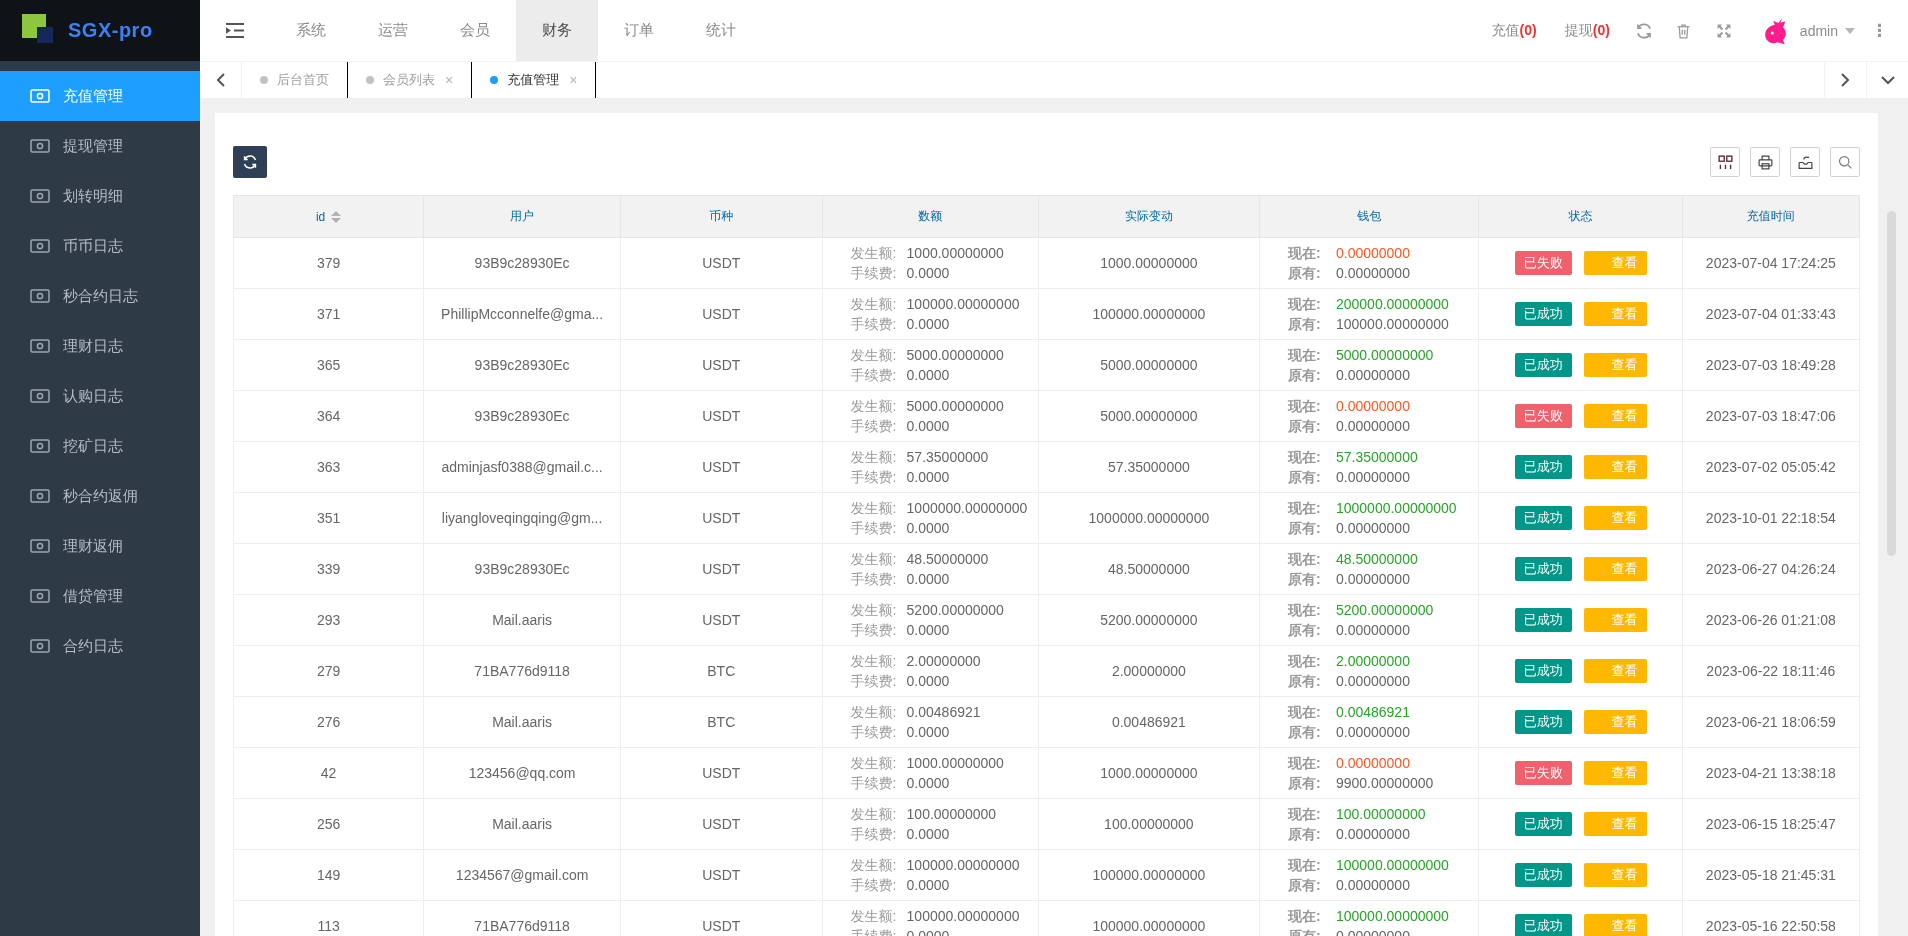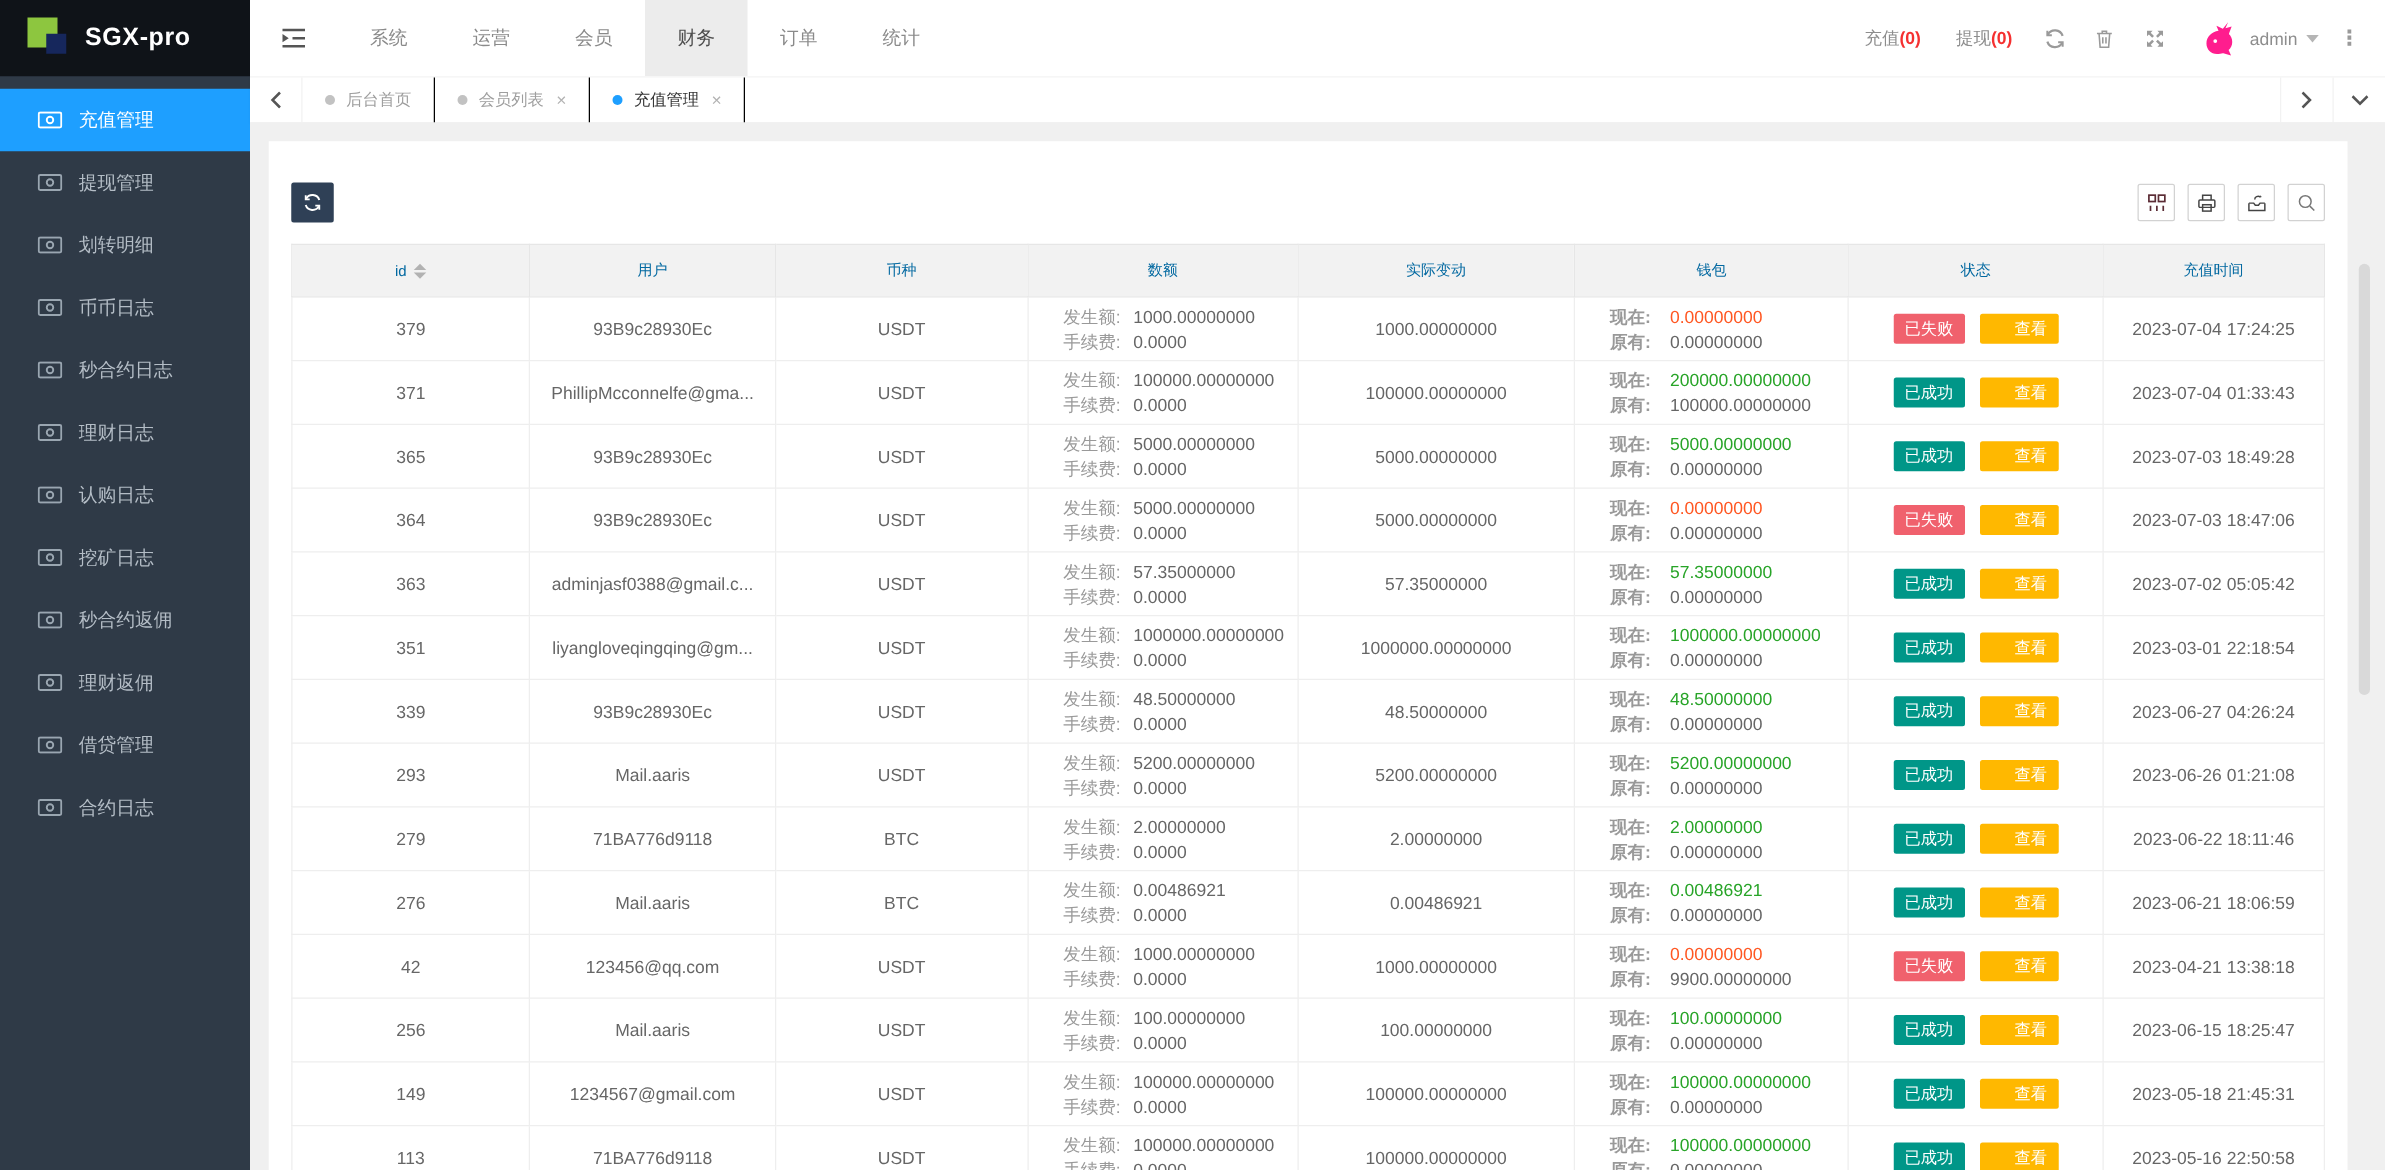--- a/index.html
+++ b/index.html
@@ -5,21 +5,21 @@
   * { margin:0; padding:0; box-sizing:border-box; }
   html,body { width:1908px; height:936px; overflow:hidden; font-family:"Liberation Sans","DejaVu Sans",sans-serif; background:#f0f0f0; }
   .app { display:flex; width:100%; height:100%; }
 
   
   .sidebar { width:200px; height:100%; background:#2f3a47; flex:0 0 200px; }
   .logo { height:61px; background:#0f1318; display:flex; align-items:center; padding-left:22px; }
   .logo-mark { position:relative; width:34px; height:34px; margin-right:12px; }
   .logo-sq-green { position:absolute; left:0; top:0; width:24px; height:24px; background:var(--c-brand_green); }
   .logo-sq-navy { position:absolute; left:15px; top:13px; width:16px; height:16px; background:var(--c-brand_navy); }
-  .logo-title { color:#ffffff; font-size:20px; font-weight:bold; letter-spacing:.5px; }
+  .logo-title { color:#3b82f6; font-size:20px; font-weight:bold; letter-spacing:.5px; }
   .menu { list-style:none; padding-top:10px; }
   .menu-item { height:50px; display:flex; align-items:center; padding-left:30px; color:#b4bdc6; font-size:15px; cursor:pointer; }
   .menu-item .mi-icon { width:20px; height:14px; margin-right:13px; color:#9aa6b1; flex:0 0 20px; }
   .menu-item.active { background:var(--c-accent); color:#fff; }
   .menu-item.active .mi-icon { color:#fff; }
 
   
   .main { flex:1; display:flex; flex-direction:column; height:100%; min-width:0; position:relative; }
 
   
@@ -528,21 +528,21 @@
                   </div>
       <div class="kv wallet">
                     <span class="k">原有:</span>
                     <span class="v">0.00000000</span>
                   </div>
     </td>
     <td>
       <span class="badge success">已成功</span>
       <span class="badge view">查看</span>
     </td>
-    <td><span>2023-03-01 22:18:54</span></td>
+    <td><span>2023-10-01 22:18:54</span></td>
   </tr>
               <tr>
     <td><span>339</span></td>
     <td><span>93B9c28930Ec</span></td>
     <td><span>USDT</span></td>
     <td>
       <div class="kv">
                     <span class="k">发生额:</span>
                     <span class="v">48.50000000</span>
                   </div>

